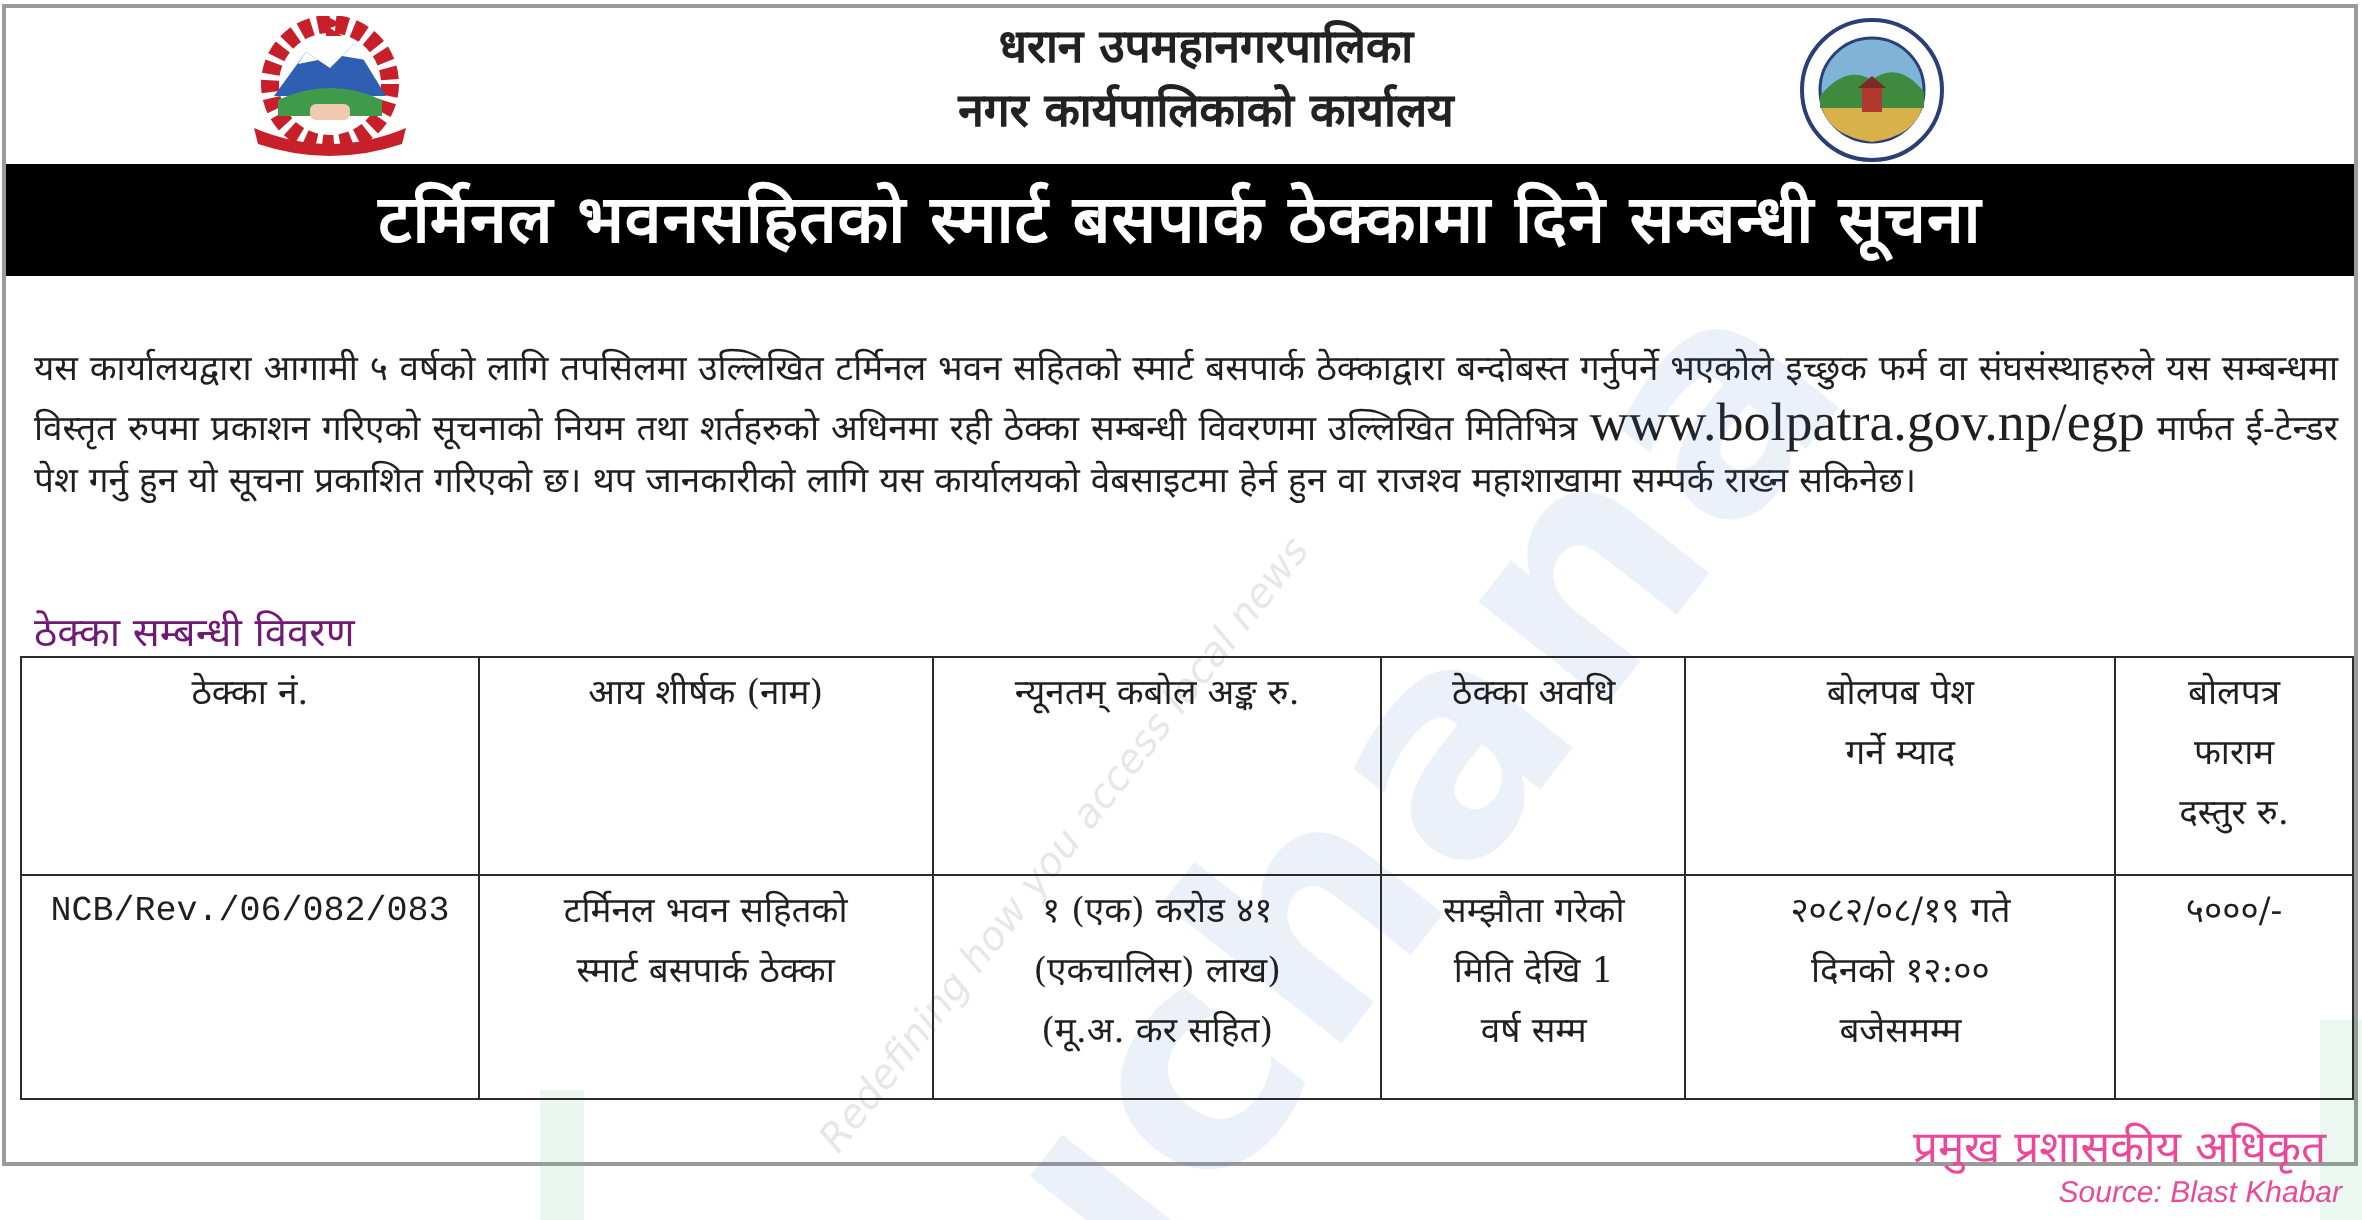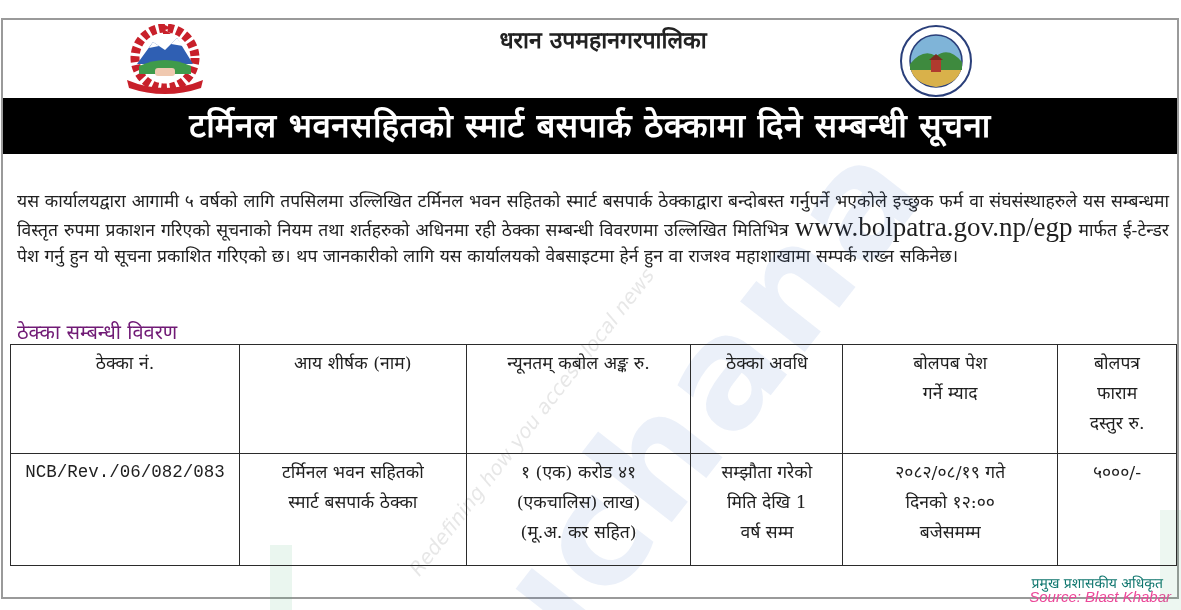--- a/index.html
+++ b/index.html
@@ -1,20 +1,20 @@
 <!DOCTYPE html>
 <html><head>
 <meta charset="utf-8">
 <style>
   * { box-sizing: border-box; margin: 0; padding: 0; }
   html, body { width: 1181px; height: 610px; background: #ffffff; overflow: hidden; }
   body { font-family: "DejaVu Serif", serif; color: #1a1a1a; position: relative; }
 
   .notice {
-    position: absolute; left: 1px; top: 18px; width: 1178px; height: 581px;
+    position: absolute; left: 1px; top: 2px; width: 1178px; height: 581px;
     border: 2px solid #9a9a9a; background: #ffffff;
   }
 
   
   .watermark {
     position: absolute; left: 260px; top: 250px; width: 600px; height: 340px;
     pointer-events: none; z-index: 1;
   }
   .watermark .wm-big {
     position: absolute; left: 40px; top: 110px;
@@ -83,21 +83,21 @@
     color: #1f1f1f;
   }
   table.contract tr.head-row { height: 109px; }
   table.contract tr.data-row { height: 112px; }
   .c1 { width: 229px; } .c2 { width: 227px; } .c3 { width: 225px; margin-top: 28px; }
   .c4 { width: 152px; } .c5 { width: 215px; } .c6 { width: 119px; }
   td.ref { font-family: Liberation Mono, monospace; font-size: 19px; }
   .line { display: block; }
 
   .signatory {
-    position: absolute; right: 14px; top: 553px; font-size: 14px; color: #0f766e;
+    position: absolute; right: 14px; top: 553px; font-size: 22px; color: #ec4899;
   }
 
   .source {
     position: absolute; right: 10px; top: 588px;
     font-family: "Liberation Sans", sans-serif; font-style: italic; font-size: 15px; color: #ec4899;
   }
 </style>
 </head>
 <body>
 
@@ -113,20 +113,21 @@
         <polygon points="52,20 58,14 64,22" fill="#ffffff"></polygon>
         <path d="M20 42 Q46 30 72 42 L72 50 L20 50 Z" fill="#3f9a4a"></path>
         <rect x="36" y="44" width="20" height="8" rx="3" fill="#f0c9b0"></rect>
         <path d="M8 56 Q46 72 84 56 L82 64 Q46 76 10 64 Z" fill="#c8202a"></path>
         <polygon points="44,0 52,4 46,6 52,10 44,10" fill="#c8202a"></polygon>
       </svg>
     </div>
 
     <div class="office-name">
       <div>धरान उपमहानगरपालिका</div>
+      <div>नगर कार्यपालिकाको कार्यालय</div>
     </div>
 
     <div class="emblem-right">
       <svg width="78" height="74" viewBox="0 0 78 74">
         <circle cx="39" cy="37" r="35" fill="#ffffff" stroke="#2a3f7a" stroke-width="2"></circle>
         <circle cx="39" cy="37" r="26" fill="#7fb4d8" stroke="#2a3f7a" stroke-width="1.5"></circle>
         <path d="M13 40 Q26 24 39 32 Q52 22 65 38 L65 46 L13 46 Z" fill="#3e8a3e"></path>
         <path d="M14 46 L64 46 Q60 60 39 63 Q18 60 14 46 Z" fill="#d9b14a"></path>
         <rect x="34" y="36" width="10" height="12" fill="#b03a2e"></rect>
         <polygon points="32,36 39,30 46,36" fill="#7a2a20"></polygon>

